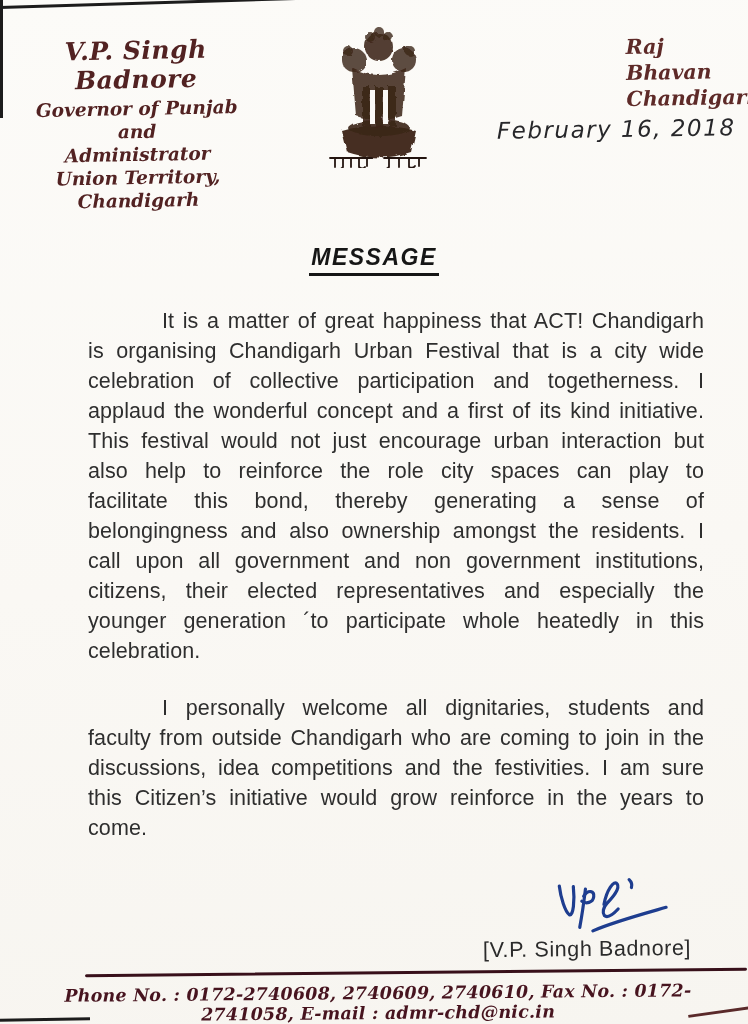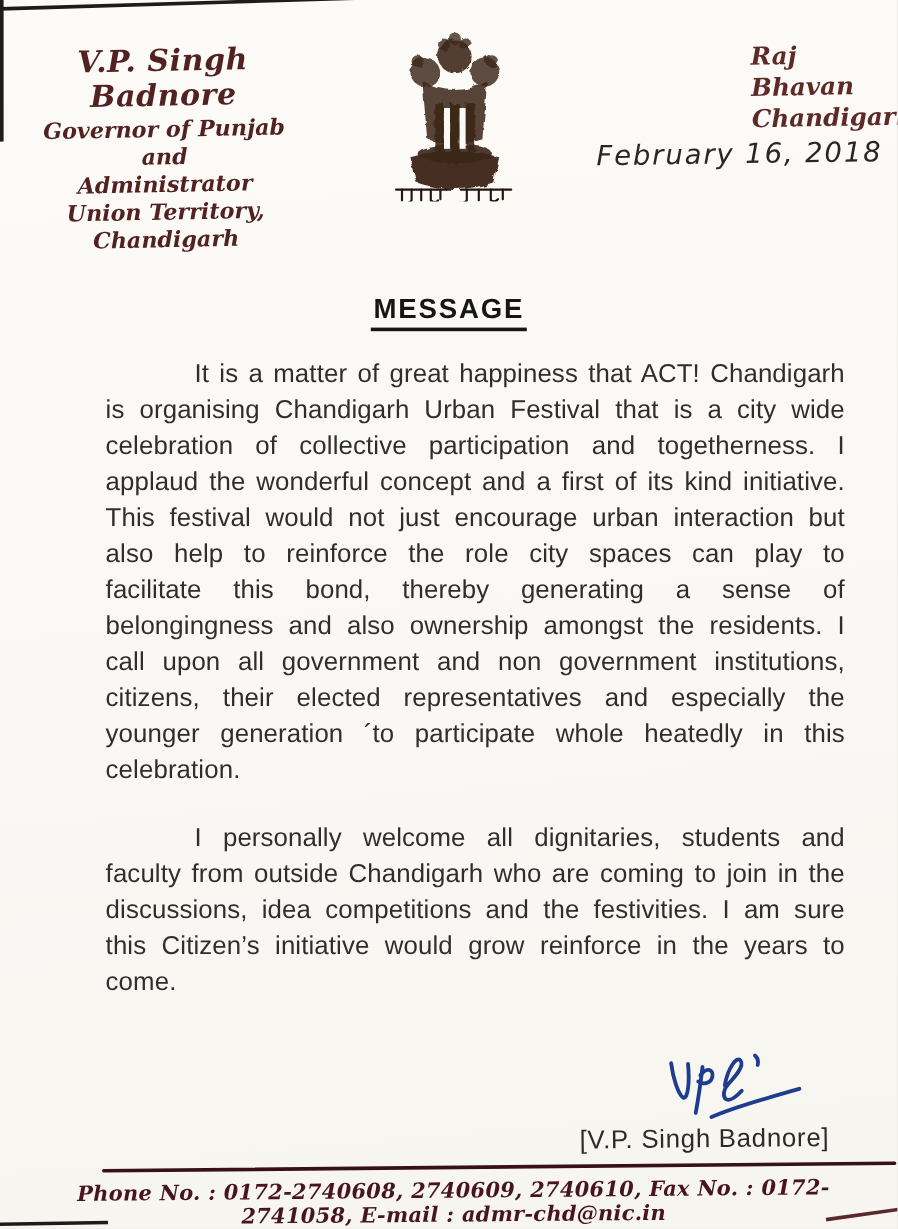--- a/index.html
+++ b/index.html
@@ -44,31 +44,31 @@
   }
   .date-line {
     position:absolute; left:497px; top:116px;
     font-family:"DejaVu Sans", sans-serif;
     font-style:italic; font-size:23px; color:#27272a;
     letter-spacing:1.5px;
     transform:rotate(-0.8deg);
   }
 
   
-  .heading-row { position:absolute; left:0; top:244px; width:748px; text-align:center; }
+  .heading-row { position:absolute; left:0; top:244px; width:748px; text-align:center;font-style:italic; }
   .heading {
     display:inline-block;
     font-weight:700; font-size:23px; letter-spacing:1.5px;
     color:#161616;
     border-bottom:3px solid #161616;
     padding:0 2px 2px 2px;
   }
 
   
-  .body-block { position:absolute; left:88px; top:296px; width:616px; }
+  .body-block { position:absolute; left:88px; top:306px; width:616px; }
   .para {
     font-size:21.5px; line-height:30px;
     text-align:justify; text-indent:74px;
     color:#2e2e2e; word-spacing:2.5px; letter-spacing:0.1px;
   }
   .para + .para { margin-top:27px; }
 
   
   .sig-wrap { position:absolute; left:550px; top:872px; width:136px; height:66px; transform:rotate(-2deg); }
   .sig-name {

